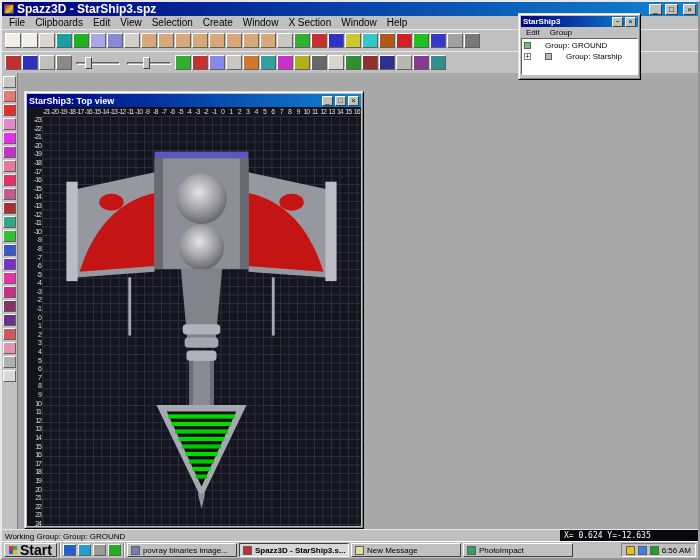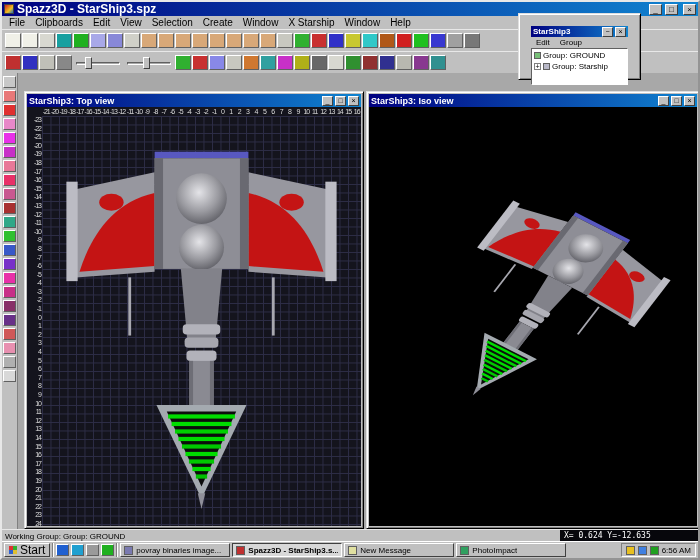--- a/index.html
+++ b/index.html
@@ -69,49 +69,49 @@
             background-image:linear-gradient(#2d2d46 1px, transparent 1px),
                              linear-gradient(90deg,#2d2d46 1px, transparent 1px);
             background-size:8.5px 8.5px; }
   .isocanvas { position:absolute; inset:0; background:#000; }
   .canvas svg, .isocanvas svg { position:absolute; inset:0; width:100%; height:100%; }
 
   
   .palette { position:absolute; left:516px; top:11px; width:123px; height:67px;
              background:#c0c0c0; border:1px solid; border-color:#dfdfdf #000 #000 #dfdfdf;
              box-shadow:inset 1px 1px 0 #fff, inset -1px -1px 0 #808080;
-             padding:12px; z-index:60; }
+             padding:2px; z-index:60; }
   .palette .ctitle { height:11px; }
   .palette .ctitle .t { font-size:8px; }
   .pmenu { height:11px; display:flex; align-items:center; }
   .pmenu span { font-size:8px; padding:0 5px; }
   .ptree { background:#fff; border:1px solid; border-color:#606060 #fff #fff #606060;
            height:37px; padding:1px 2px; overflow:hidden; }
-  .trow { display:flex; align-items:center; gap:2px; height:11px; }
+  .trow { display:flex; align-items:center; gap:14px; height:11px; }
   .tico { width:7px; height:7px; border:1px solid #606060; flex:none; }
   .tico.g { background:#78c078; }
   .tico.s { background:#b8b8c8; }
   .texp { width:7px; height:7px; border:1px solid #808080; background:#fff; font-size:7px;
           line-height:5px; text-align:center; flex:none; }
   .tlabel { font-size:8px; white-space:nowrap; }
 
   
   .status { position:absolute; left:0; right:0; bottom:17px; height:12px;
             background:#c0c0c0; border-top:1px solid #e8e8e8; }
   .status .wg { position:absolute; left:3px; top:2px; font-size:8px; white-space:nowrap; }
   .coords { position:absolute; right:0; top:0; bottom:0; width:138px; background:#07070c;
             color:#fff; font-family:"DejaVu Sans Mono", monospace; font-size:8px;
             line-height:12px; padding-left:4px; white-space:nowrap; }
 
   .taskbar { position:absolute; left:0; right:0; bottom:0; height:17px; background:#c0c0c0;
              border-top:1px solid #fff; display:flex; align-items:center; gap:2px; padding:1px 2px; }
   .startbtn { height:14px; display:flex; align-items:center; gap:2px; padding:0 4px;
               background:#c0c0c0; border:1px solid; border-color:#fff #404040 #404040 #fff;
               flex:none; }
-  .startbtn .lb { font-size:12px; font-weight:normal; line-height:12px; }
+  .startbtn .lb { font-size:14px; font-weight:bold; line-height:12px; }
   .winlogo { width:9px; height:9px; display:flex; flex-wrap:wrap; flex:none; }
   .winlogo span { width:4px; height:4px; display:block; }
   .tdiv { width:2px; height:14px; border-left:1px solid #808080; border-right:1px solid #fff; flex:none; }
   .ql { display:flex; gap:2px; align-items:center; flex:none; }
   .ql .tb-icon { width:13px; height:12px; }
   .tasks { display:flex; gap:2px; flex:1; overflow:hidden; }
   .task { flex:1; max-width:110px; height:14px; display:flex; align-items:center; gap:3px;
           padding:0 3px; background:#c0c0c0; border:1px solid;
           border-color:#fff #404040 #404040 #fff; overflow:hidden; }
   .task.active { border-color:#404040 #fff #fff #404040; background:#d8d8d8; }
@@ -184,21 +184,21 @@
   </div>
 
   <div class="menubar">
       <span class="mi">File</span>
       <span class="mi">Clipboards</span>
       <span class="mi">Edit</span>
       <span class="mi">View</span>
       <span class="mi">Selection</span>
       <span class="mi">Create</span>
       <span class="mi">Window</span>
-      <span class="mi">X Starship</span>
+      <span class="mi">X Section</span>
       <span class="mi">Window</span>
       <span class="mi">Help</span>
     </div>
 
   <div class="tbrow">
       <span class="tb-icon" style="background: rgb(240, 240, 232);"></span>
       <span class="tb-icon" style="background: rgb(240, 240, 232);"></span>
       <span class="tb-icon" style="background: rgb(216, 216, 208);"></span>
       <span class="tb-icon" style="background: rgb(24, 160, 160);"></span>
       <span class="tb-icon" style="background: rgb(32, 176, 32);"></span>
@@ -390,35 +390,20 @@
               <span class="rc rcv">24</span>
             </div>
           <div class="canvas">
             <svg viewBox="0 0 340 420" preserveAspectRatio="xMidYMin meet">
               <use href="#shipTopG"></use>
             </svg>
           </div>
         </div>
       </div>
 
-      <div class="cwin" style="left:348px; top:18px; width:334px; height:438px;">
-        <div class="ctitle">
-          <span class="t">StarShip3: Iso view</span>
-          <span class="cbtn">_</span>
-          <span class="cbtn">□</span>
-          <span class="cbtn">×</span>
-        </div>
-        <div class="cbody">
-          <div class="isocanvas">
-            <svg viewBox="0 0 326 416" preserveAspectRatio="xMidYMid meet">
-              <use href="#shipTopG" transform="translate(168,202) scale(0.64,0.52) rotate(32) translate(-170,-228)"></use>
-            </svg>
-          </div>
-        </div>
-      </div>
 
     </div>
   </div>
 
   <div class="palette">
     <div class="ctitle">
       <span class="t">StarShip3</span>
       <span class="cbtn">−</span>
       <span class="cbtn">×</span>
     </div>

